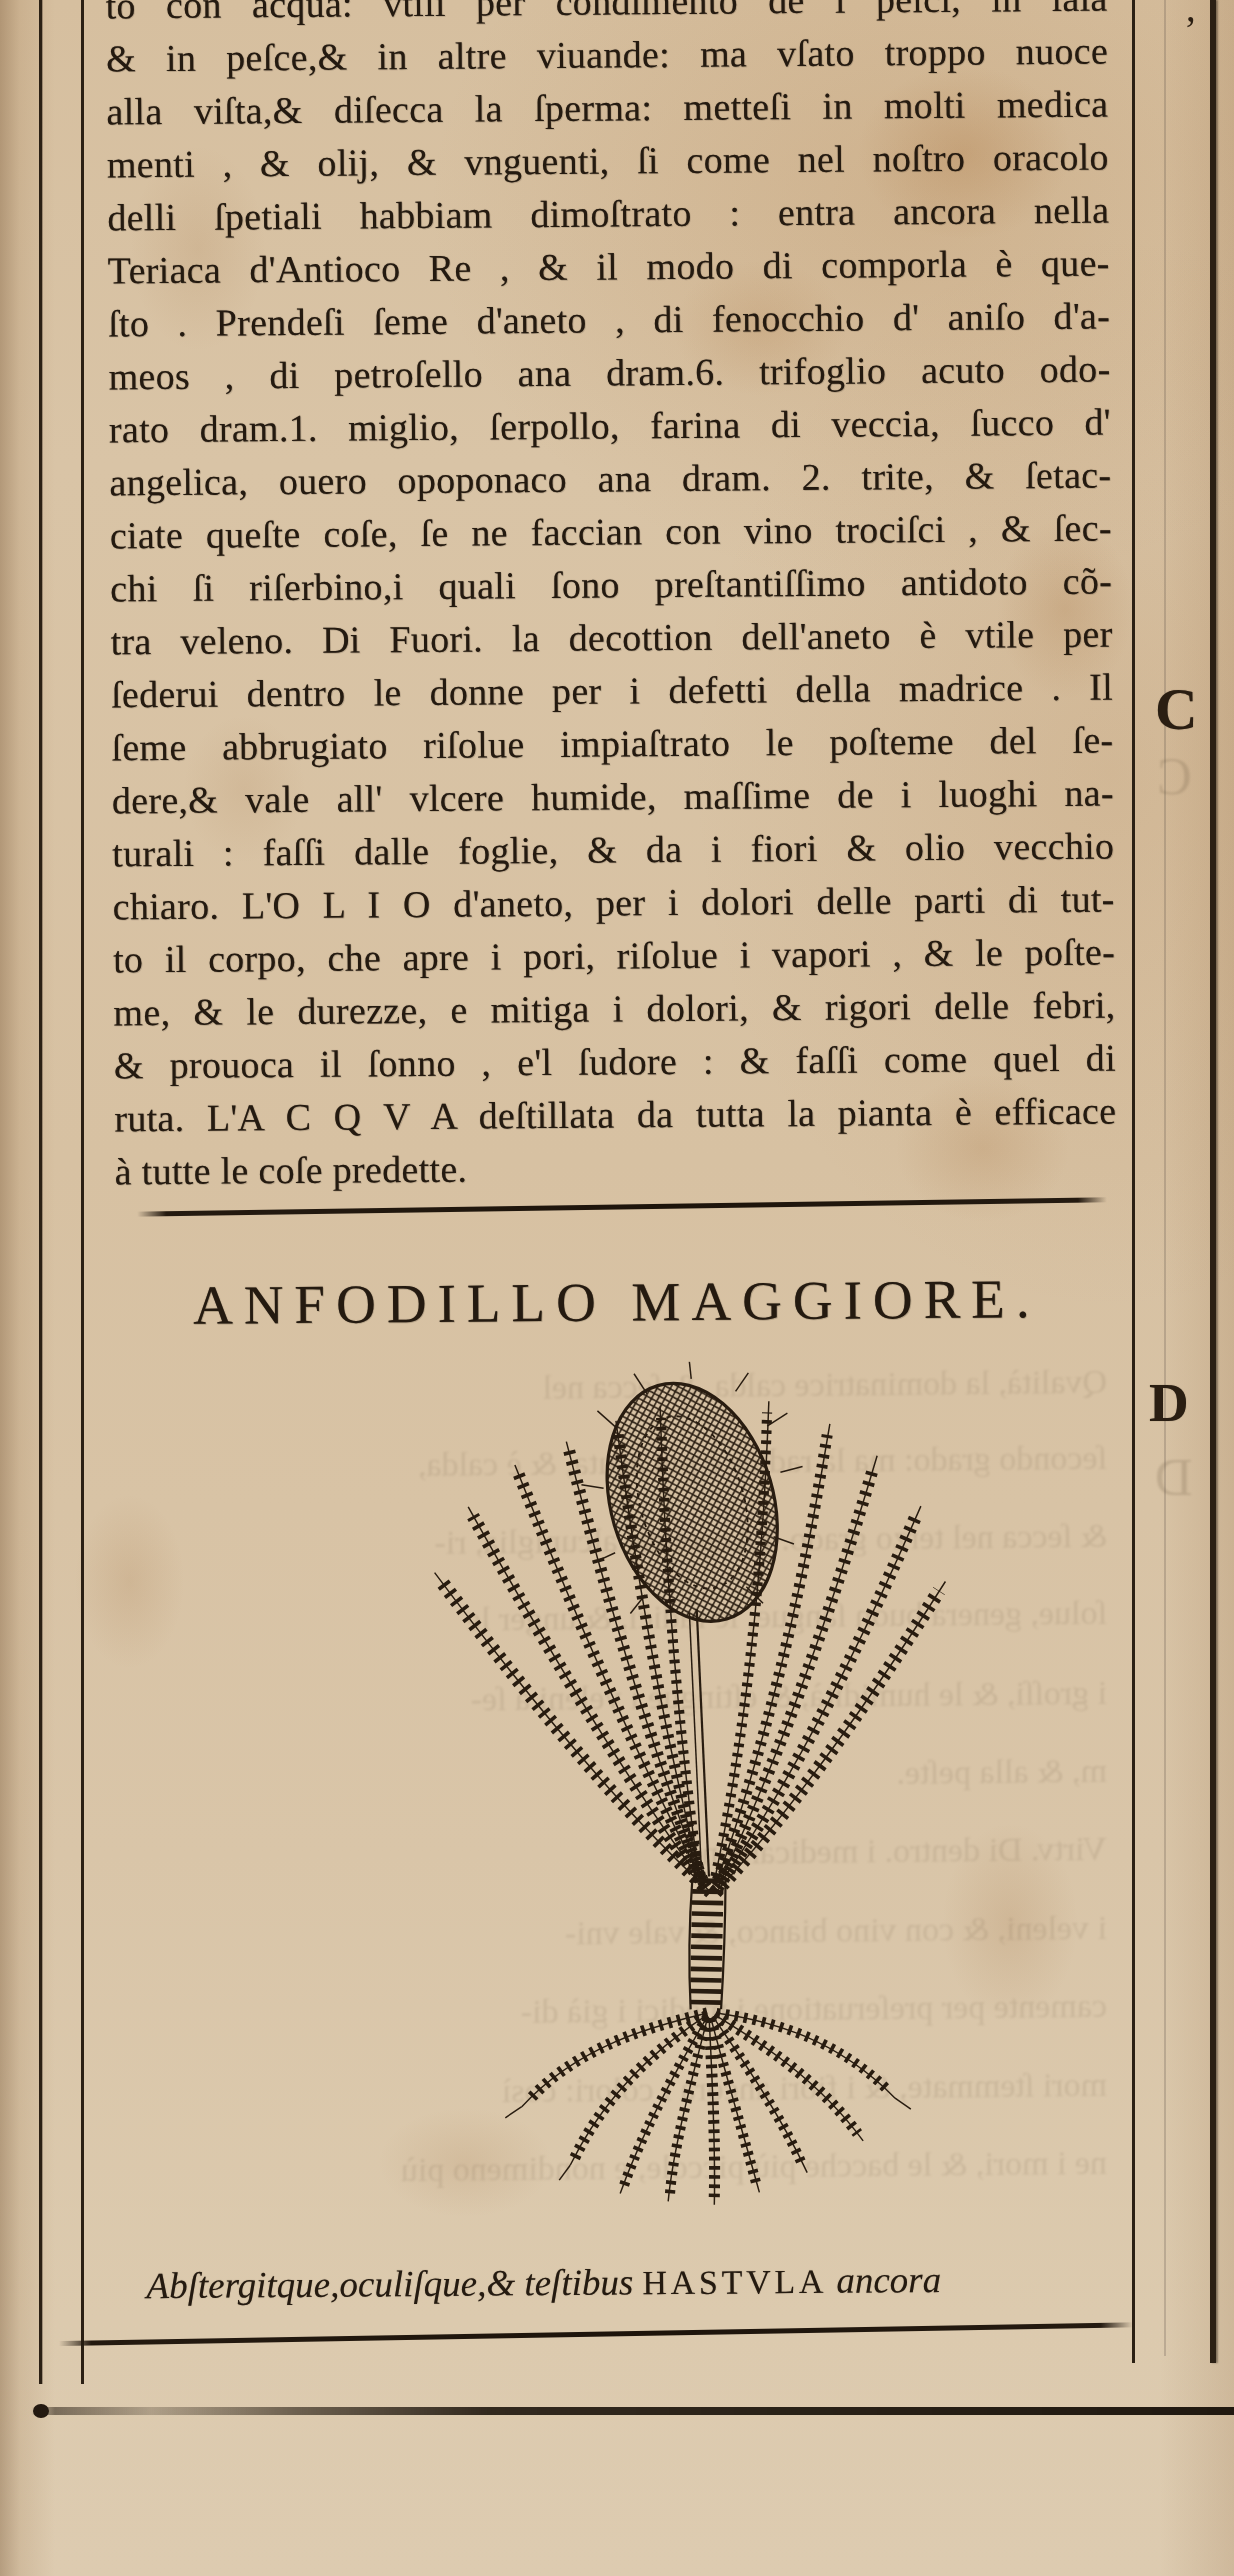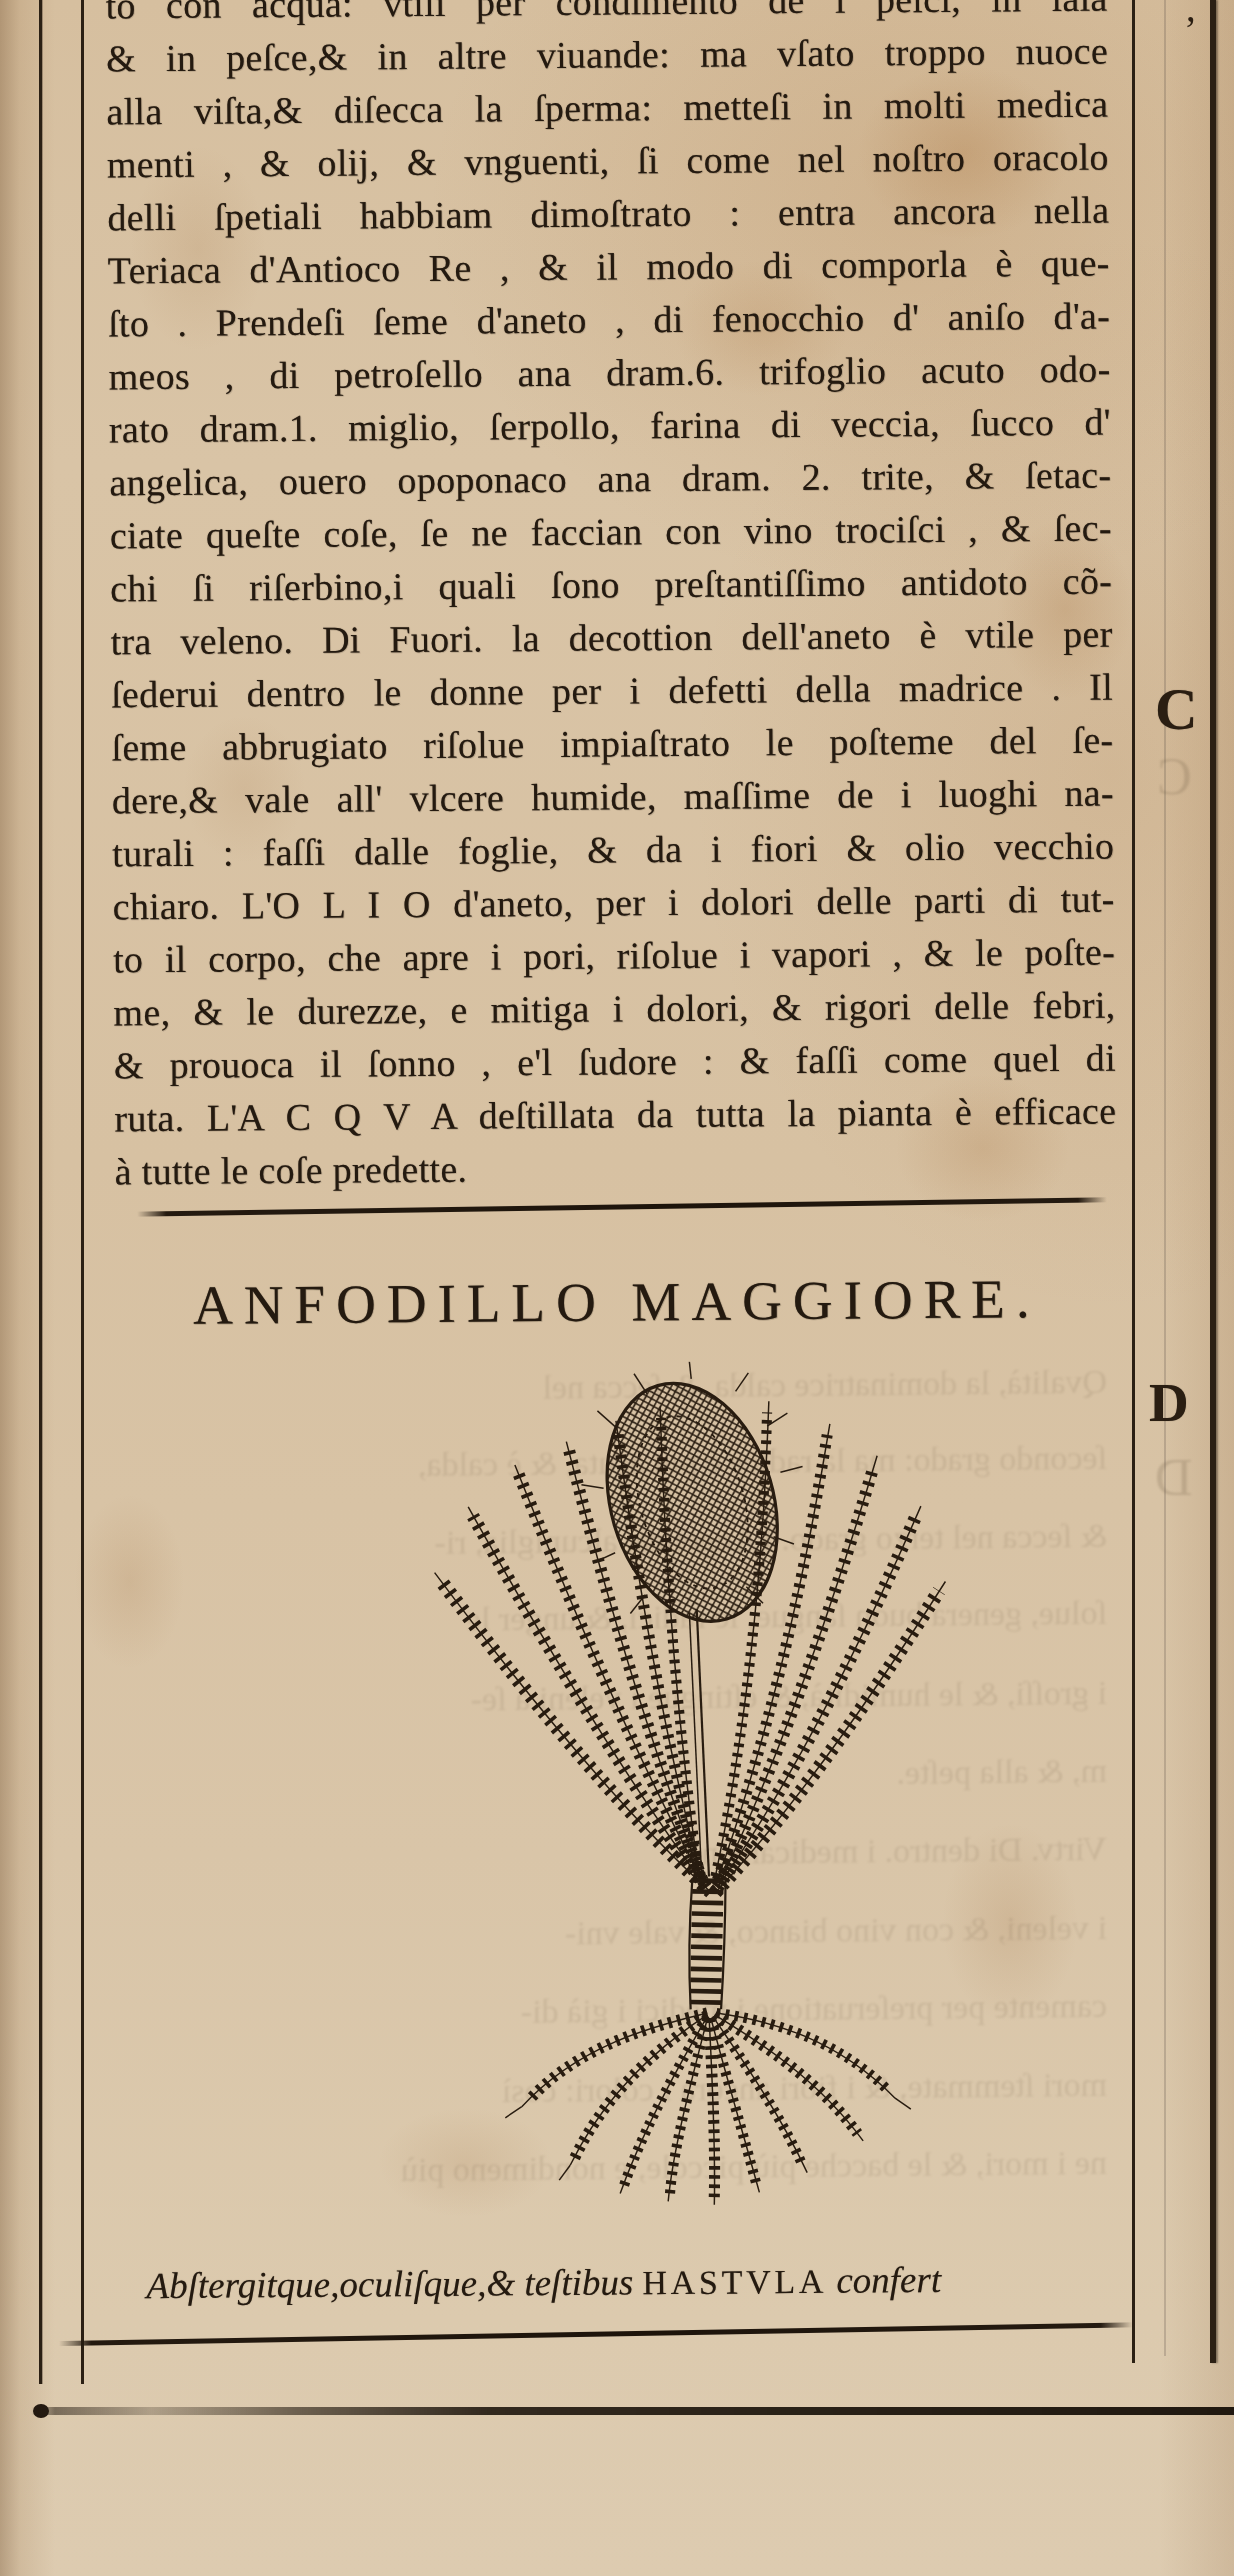--- a/index.html
+++ b/index.html
@@ -223,21 +223,21 @@
           <path d="M366,710 C400,760 440,820 467,880"></path>
             <path d="M368,708 C420,740 480,780 528,846"></path>
           <path d="M370,706 C430,715 500,735 563,800"></path>
           <path d="M158,806 L140,818"></path>
             <path d="M210,870 L198,886"></path>
             <path d="M563,800 L580,812"></path>
         </g>
       </svg>
     </div>
 
-    <div class="caption"><span class="it">Abſtergitque,oculiſque,&amp; teſtibus </span><span class="sc">HASTVLA</span><span class="it"> confert</span></div>
+    <div class="caption"><span class="it">Abſtergitque,oculiſque,&amp; teſtibus </span><span class="sc">HASTVLA</span><span class="it"> ancora</span></div>
 
     <div class="hrule under-caption"></div>
   </div>
 
   <div class="margin-letter c">C</div>
   <div class="margin-letter d">D</div>
   <div class="ghost-letter c">C</div>
   <div class="ghost-letter d">D</div>
   <div class="stray-mark">’</div>
 

